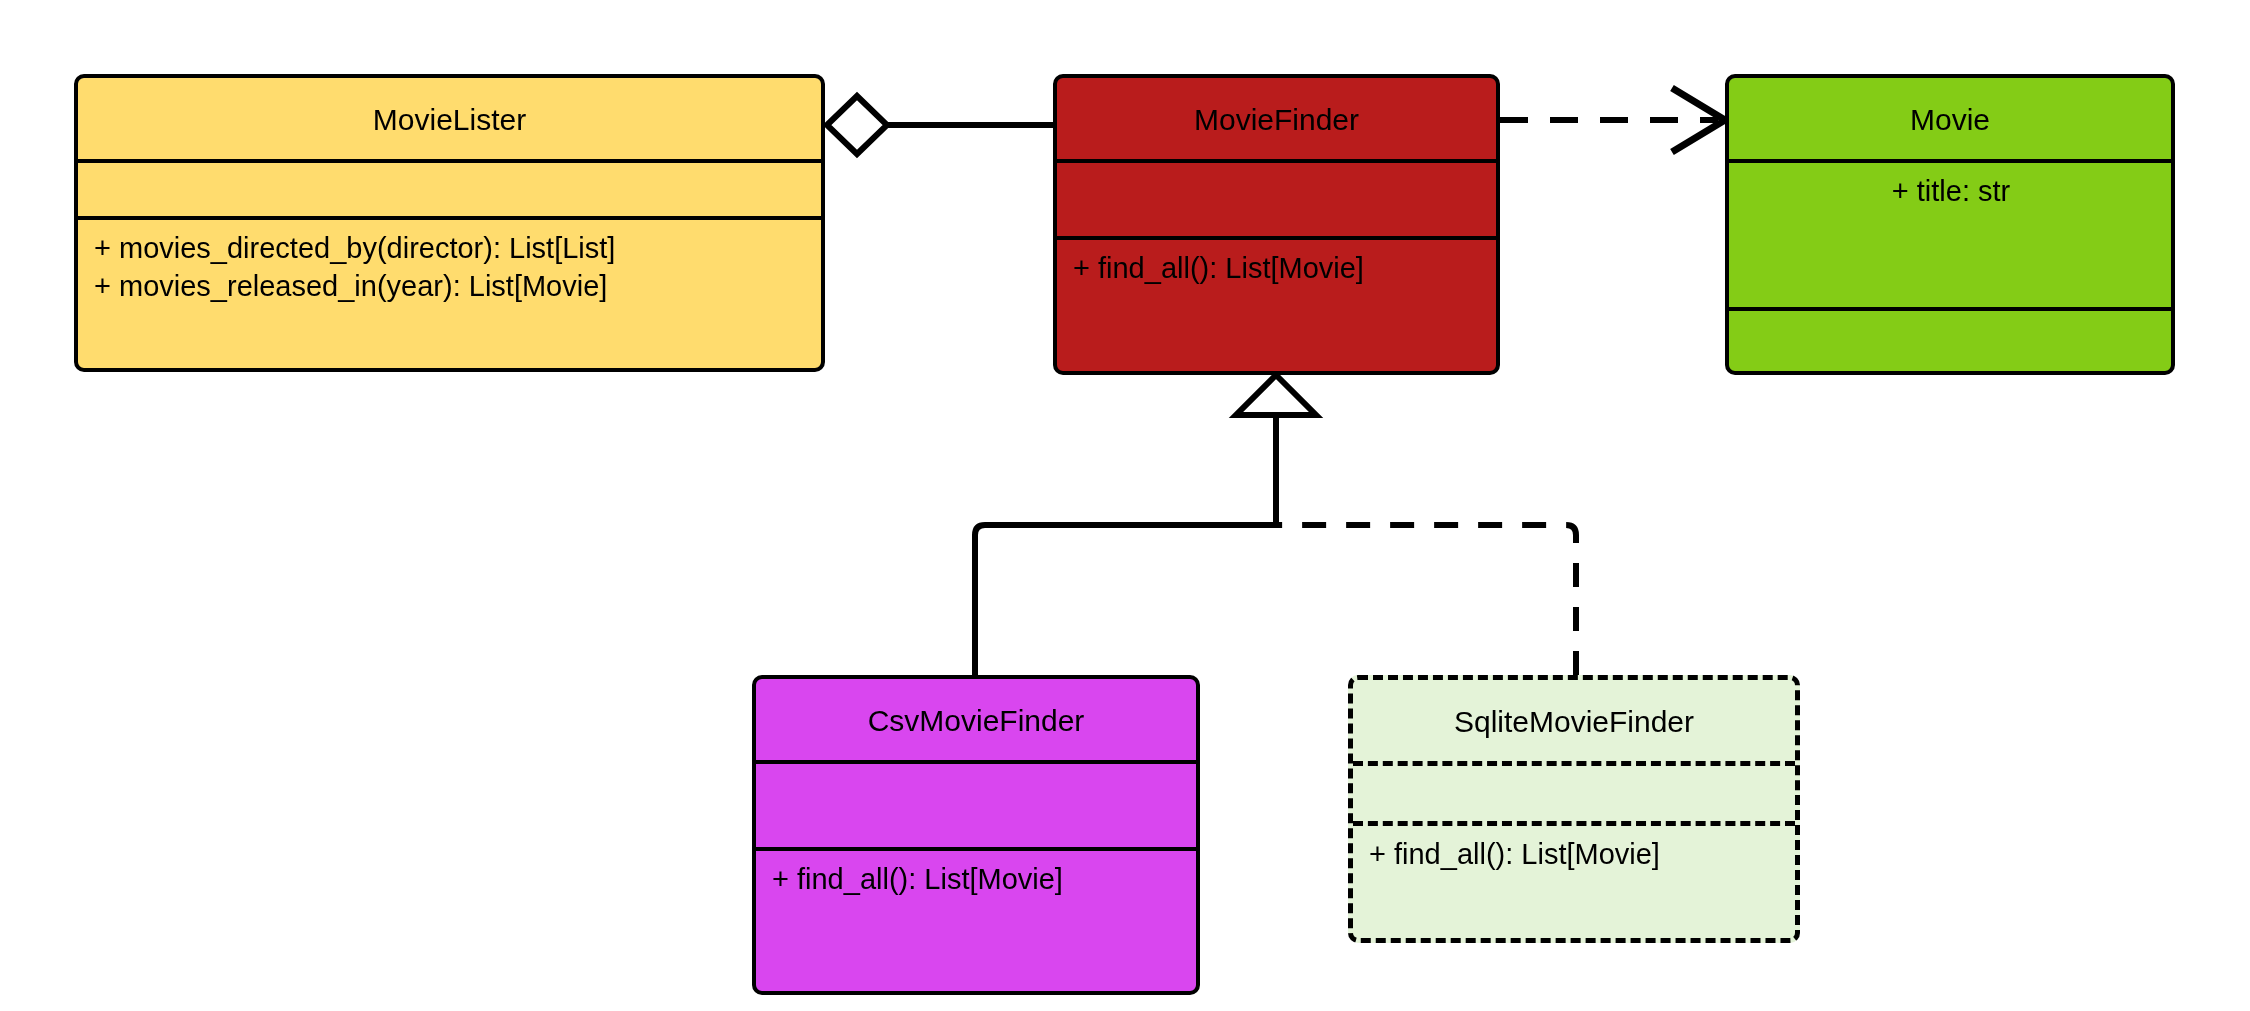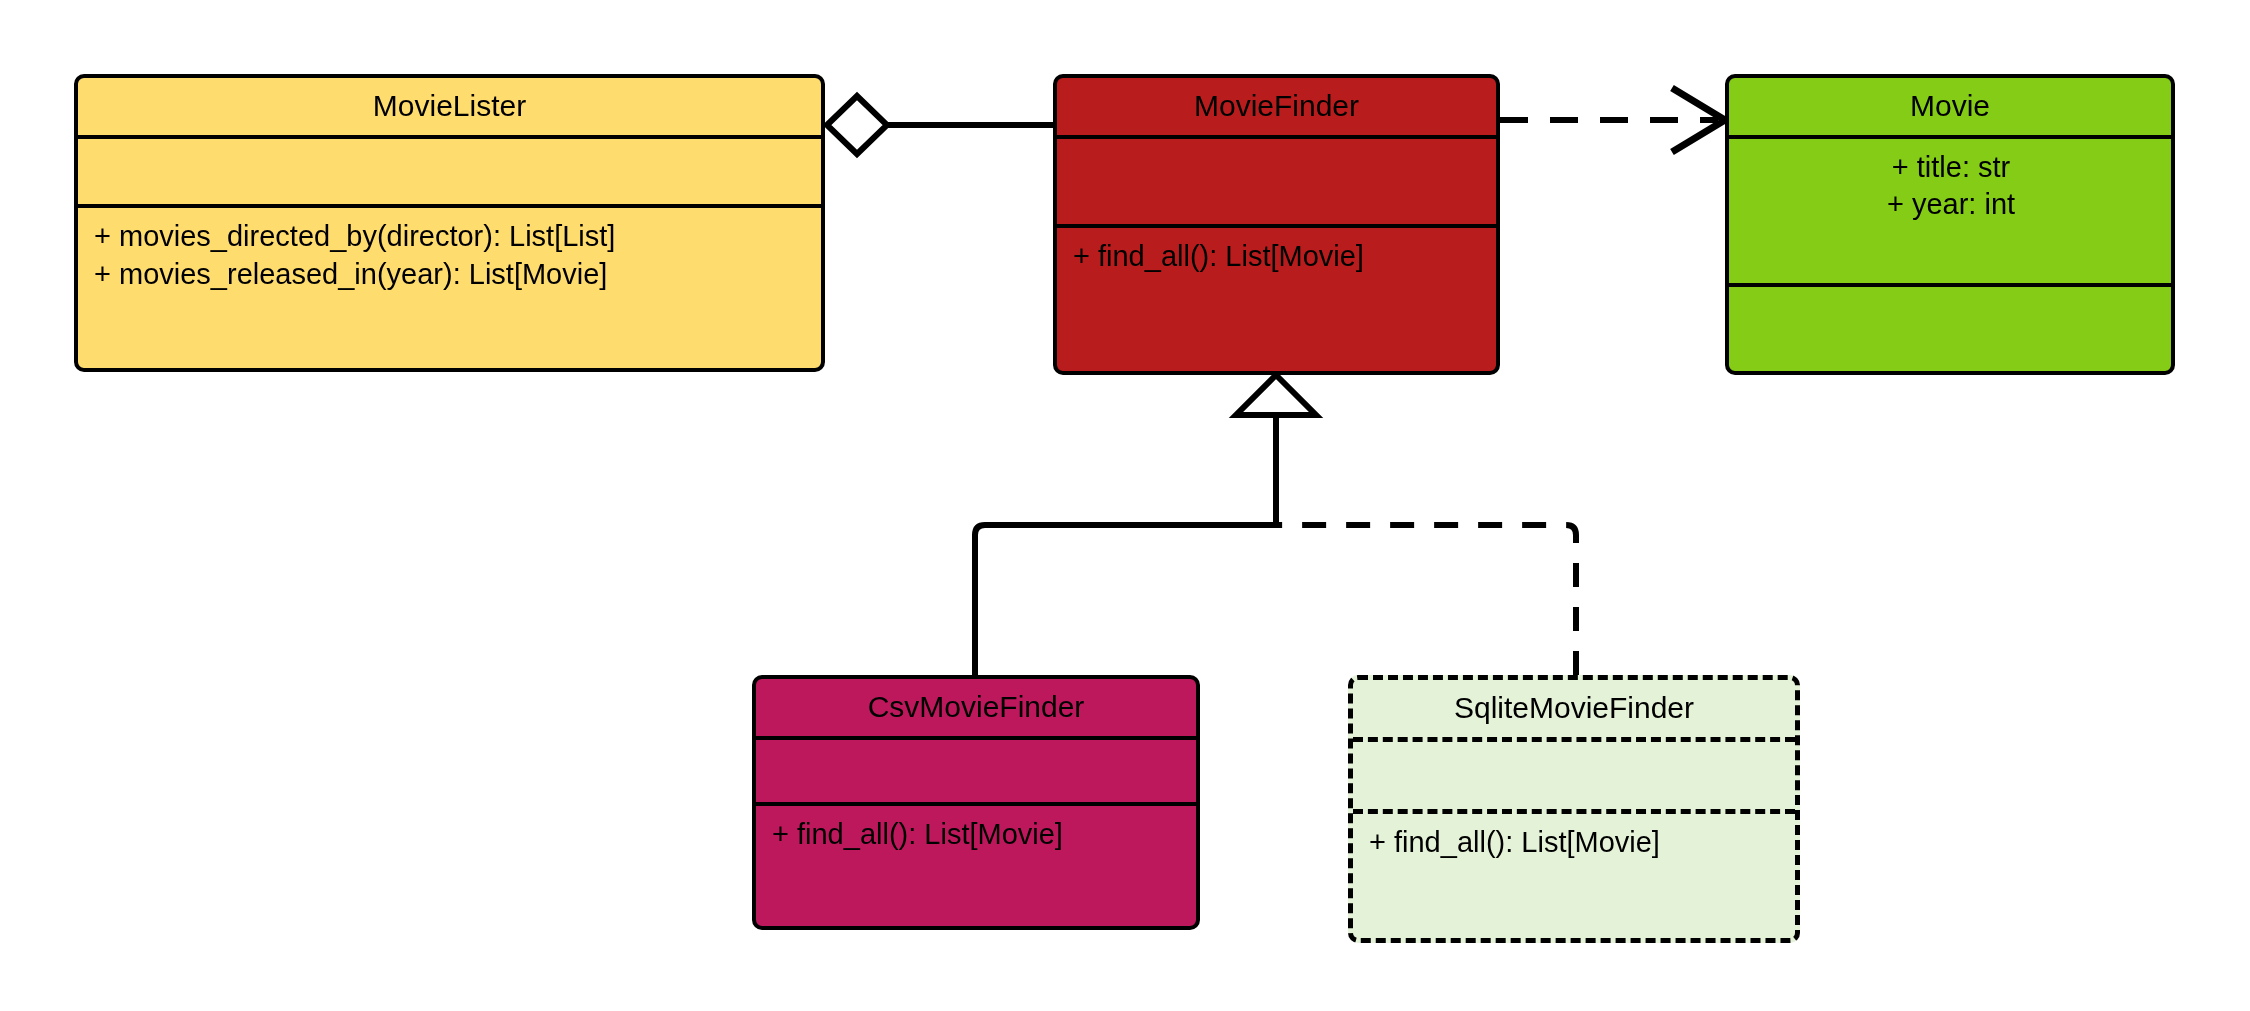--- a/index.html
+++ b/index.html
@@ -37,23 +37,24 @@
   .uml-class.dashed {
     border-style: dashed;
     border-width: 5px;
   }
   .cls-name {
     box-sizing: border-box;
     text-align: center;
     font-size: 30px;
     color: #000000;
     line-height: 1;
-    padding: 13px 10px 14px 10px;
+    padding: 13px 10px 24px 10px;
     border-bottom: 4px solid #000000;
     white-space: nowrap;
+    margin-top: 14px;
   }
   .uml-class.dashed .cls-name {
     border-bottom: 5px dashed #000000;
   }
   .cls-attrs, .cls-ops {
     box-sizing: border-box;
     font-size: 29px;
     color: #000000;
     padding: 10px 14px 10px 16px;
     line-height: 1.28;
@@ -118,26 +119,25 @@
     <div class="cls-attrs empty"></div>
     <div class="cls-ops">
       <div class="row">+ find_all(): List[Movie]</div>
     </div>
   </div>
 
   <div class="uml-class" style="left:1725px; top:74px; width:450px; height:301px; background:#84cc16;">
     <div class="cls-name">Movie</div>
     <div class="cls-attrs" style="flex:0 0 148px;text-align:center;">
       <div class="row">+ title: str</div>
-      <div class="row">+ year: int</div>
     </div>
     <div class="cls-ops empty"></div>
   </div>
 
-  <div class="uml-class" style="left:752px; top:675px; width:448px; height:255px; background:#be185d;">
+  <div class="uml-class" style="left:752px; top:675px; width:448px; height:320px; background:#d946ef;">
     <div class="cls-name">CsvMovieFinder</div>
     <div class="cls-attrs empty"></div>
     <div class="cls-ops">
       <div class="row">+ find_all(): List[Movie]</div>
     </div>
   </div>
 
   <div class="uml-class dashed" style="left:1348px; top:675px; width:452px; height:268px; background:#E4F3D8;">
     <div class="cls-name">SqliteMovieFinder</div>
     <div class="cls-attrs empty"></div>

